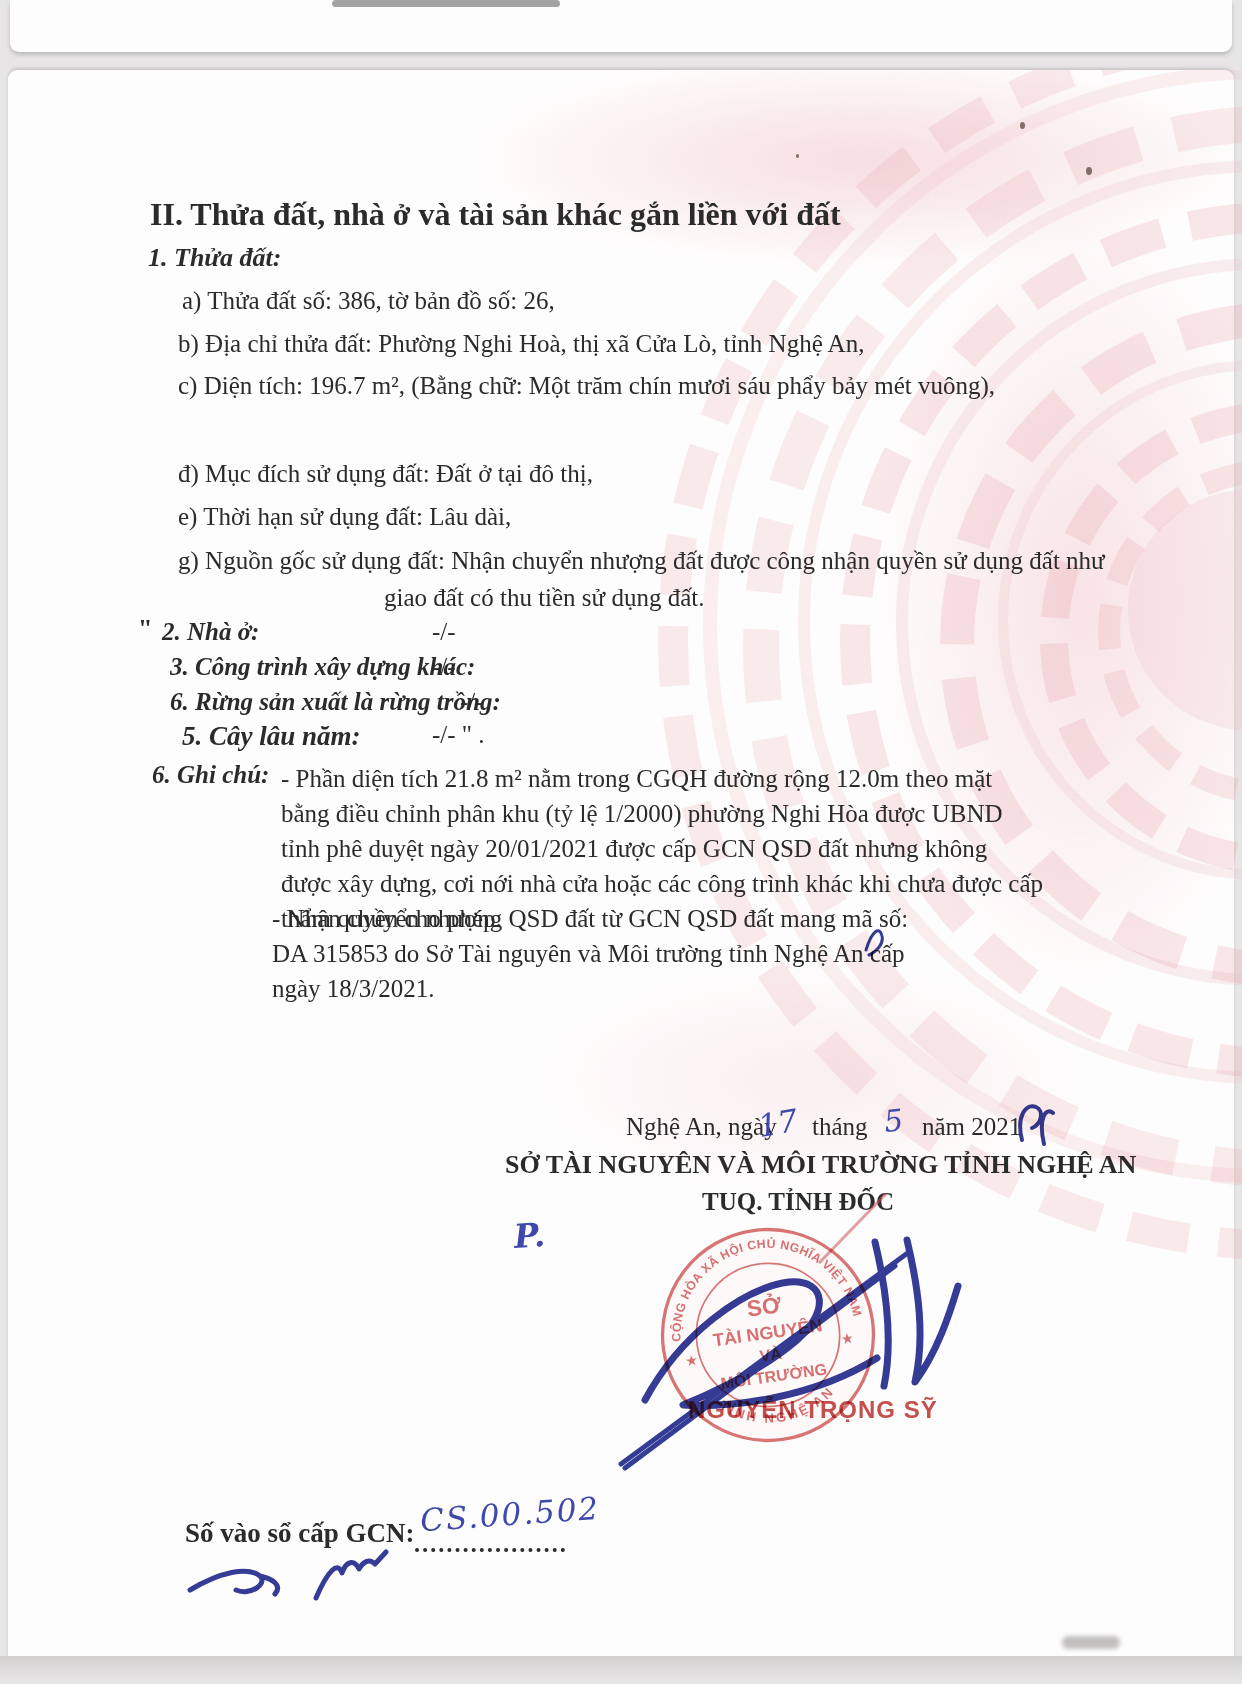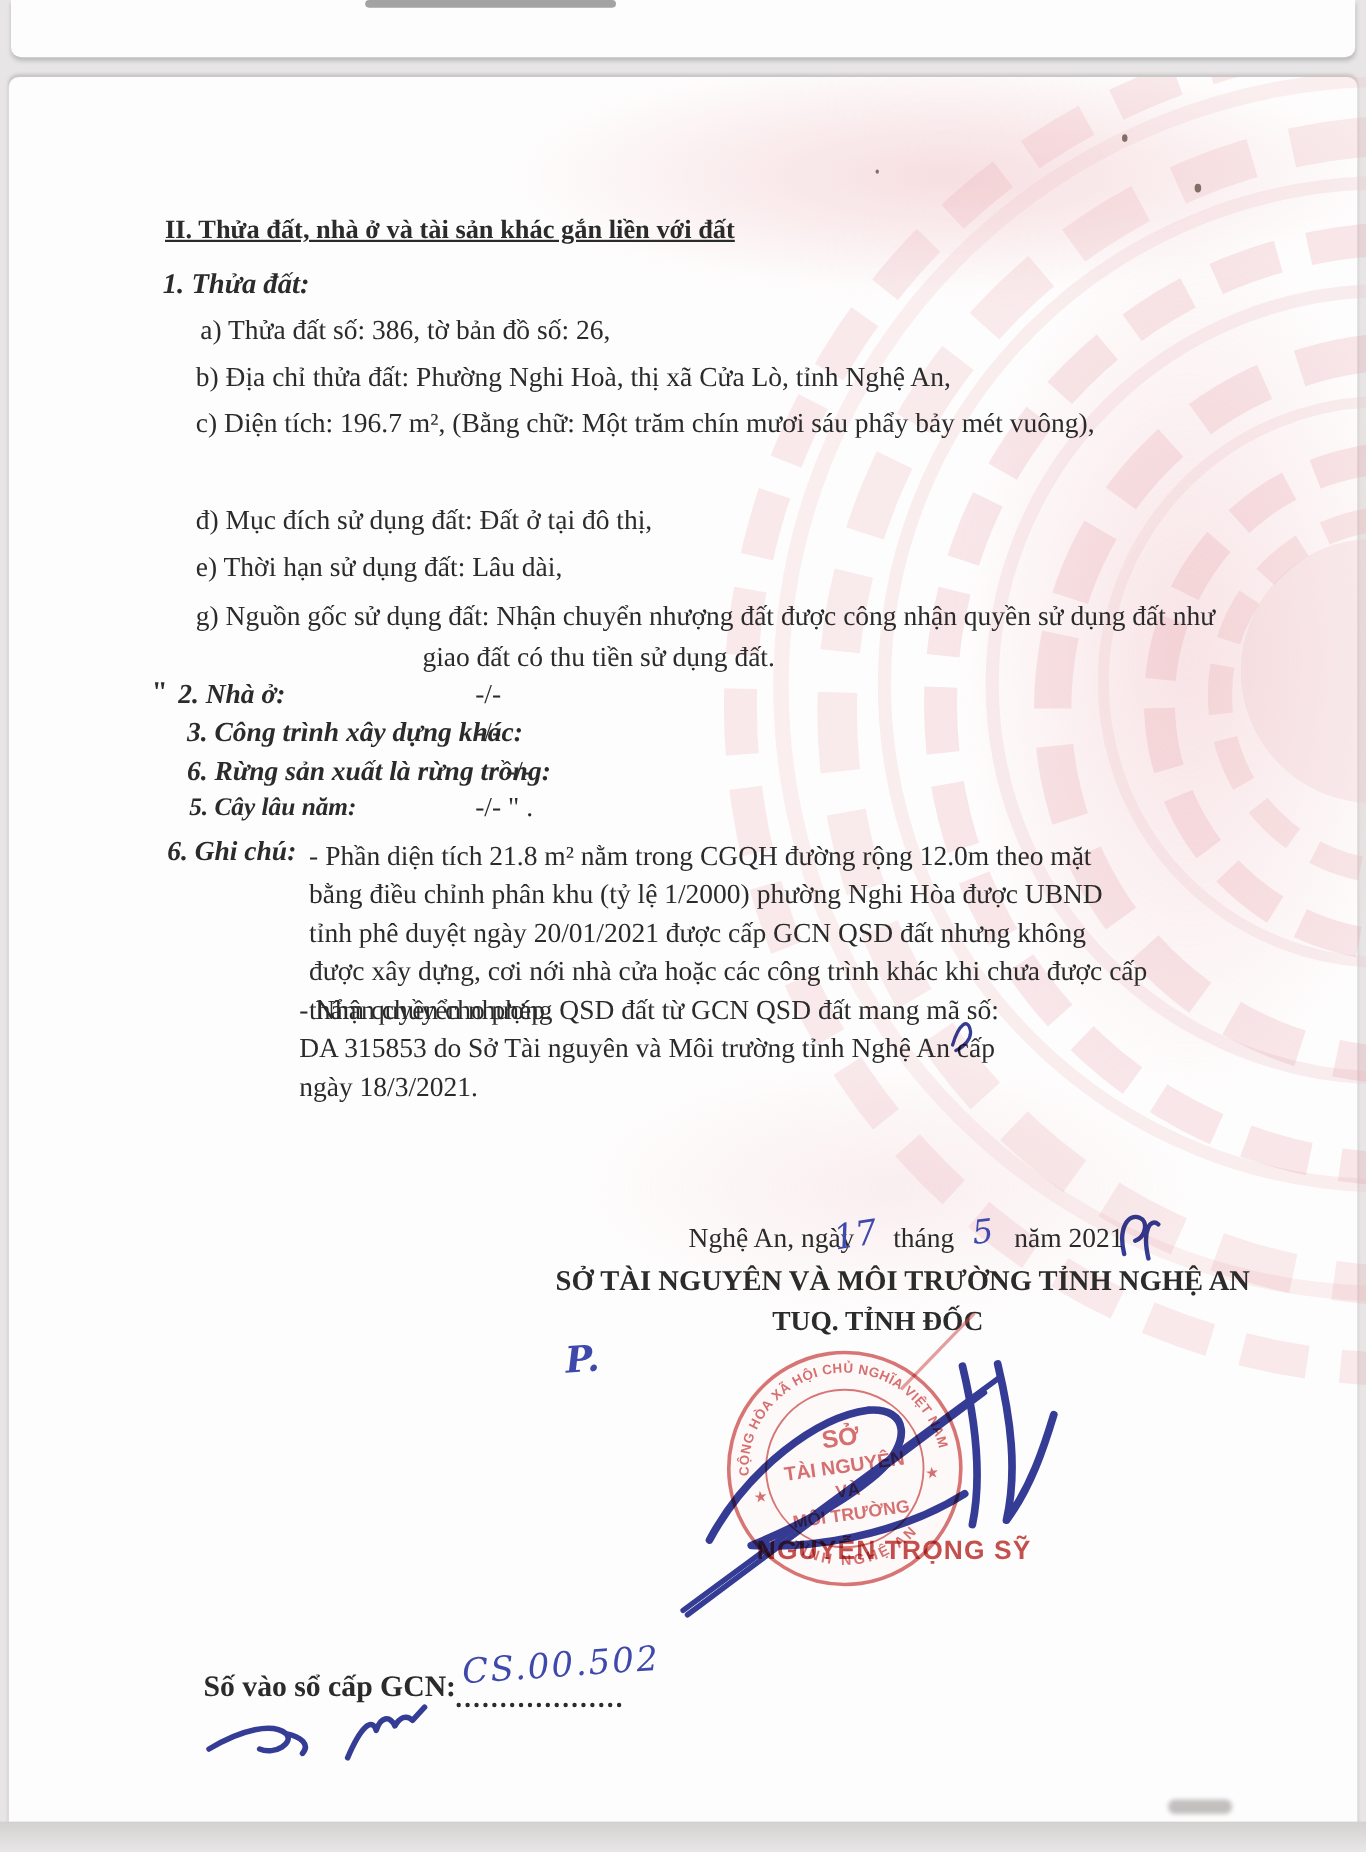--- a/index.html
+++ b/index.html
@@ -58,21 +58,21 @@
     <div class="ring" style="left:1040px;top:332px;width:416px;height:416px;border:28px dashed rgba(229,158,166,.25);"></div>
     <div class="ring" style="left:1098px;top:390px;width:300px;height:300px;border:22px dashed rgba(231,166,172,.25);"></div>
     <div class="ring" style="left:1128px;top:420px;width:240px;height:240px;background:rgba(236,190,195,.25);"></div>
   </div>
 
   <div class="speck" style="left:1020px;top:122px;"></div>
 
   <div class="speck" style="left:1086px;top:167px;width:6px;height:8px;"></div>
   <div class="speck" style="left:796px;top:154px;width:3px;height:4px;"></div>
 
-  <div class="t b" style="left:150px;top:196px;font-size:24px;text-decoration:underline;">II. Thửa đất, nhà ở và tài sản khác gắn liền với đất</div>
+  <div class="t b" style="left:150px;top:196px;font-size:32px;">II. Thửa đất, nhà ở và tài sản khác gắn liền với đất</div>
 
   <div class="t bi" style="left:148px;top:243px;font-size:26px;">1. Thửa đất:</div>
 
   <div class="t s25" style="left:182px;top:287px;">a) Thửa đất số: 386,  tờ bản đồ số: 26,</div>
   <div class="t s25" style="left:178px;top:330px;">b) Địa chỉ thửa đất: Phường Nghi Hoà, thị xã Cửa Lò, tỉnh Nghệ An,</div>
   <div class="t s25" style="left:178px;top:372px;">c) Diện tích: 196.7 m², (Bằng chữ: Một trăm chín mươi sáu phẩy bảy mét vuông),</div>
   <div class="t s25" style="left:178px;top:460px;">đ) Mục đích sử dụng đất: Đất ở tại đô thị,</div>
   <div class="t s25" style="left:178px;top:547px;">g) Nguồn gốc sử dụng đất: Nhận chuyển nhượng đất được công nhận quyền sử dụng đất như</div>
   <div class="t s25" style="left:178px;top:503px;">e) Thời hạn sử dụng đất: Lâu dài,</div>
   <div class="t s25" style="left:384px;top:584px;">giao đất có thu tiền sử dụng đất.</div>
@@ -80,21 +80,21 @@
   <div class="t b" style="left:138px;top:614px;font-size:26px;">"</div>
   <div class="t bi" style="left:162px;top:618px;font-size:25px;">2. Nhà ở:</div>
   <div class="t s25" style="left:432px;top:618px;">-/-</div>
 
   <div class="t bi" style="left:170px;top:653px;font-size:25px;">3. Công trình xây dựng khác:</div>
   <div class="t s25" style="left:432px;top:653px;">-/-</div>
 
   <div class="t bi" style="left:170px;top:688px;font-size:25px;">6. Rừng sản xuất là rừng trồng:</div>
   <div class="t s25" style="left:460px;top:688px;">-/-</div>
 
-  <div class="t bi" style="left:172px;top:721px;font-size:23px;">5. Cây lâu năm:</div>
+  <div class="t bi" style="left:182px;top:721px;font-size:27px;">5. Cây lâu năm:</div>
   <div class="t s25" style="left:432px;top:721px;">-/- " .</div>
 
   <div class="t bi" style="left:152px;top:761px;font-size:25px;">6. Ghi chú:</div>
   <div class="t s25 wrapblock" style="left:281px;top:761px;width:762px;">- Phần diện tích 21.8 m² nằm trong CGQH đường rộng 12.0m theo mặt bằng điều chỉnh phân khu (tỷ lệ 1/2000) phường Nghi Hòa được UBND tỉnh phê duyệt ngày 20/01/2021 được cấp GCN QSD đất nhưng không được xây dựng, cơi nới nhà cửa hoặc các công trình khác khi chưa được cấp thẩm quyền cho phép.</div>
   <div class="t s25 wrapblock" style="left:272px;top:901px;width:648px;">- Nhận chuyển nhượng QSD đất từ GCN QSD đất mang mã số: DA 315853 do Sở Tài nguyên và Môi trường tỉnh Nghệ An cấp ngày 18/3/2021.</div>
 
   <svg class="overlay" style="left:858px;top:922px;" width="30" height="38" viewBox="0 0 30 38">
     <path class="pen" stroke-width="3" d="M8,28 C14,8 22,4 24,14 C26,22 18,30 11,33"></path>
   </svg>
 

